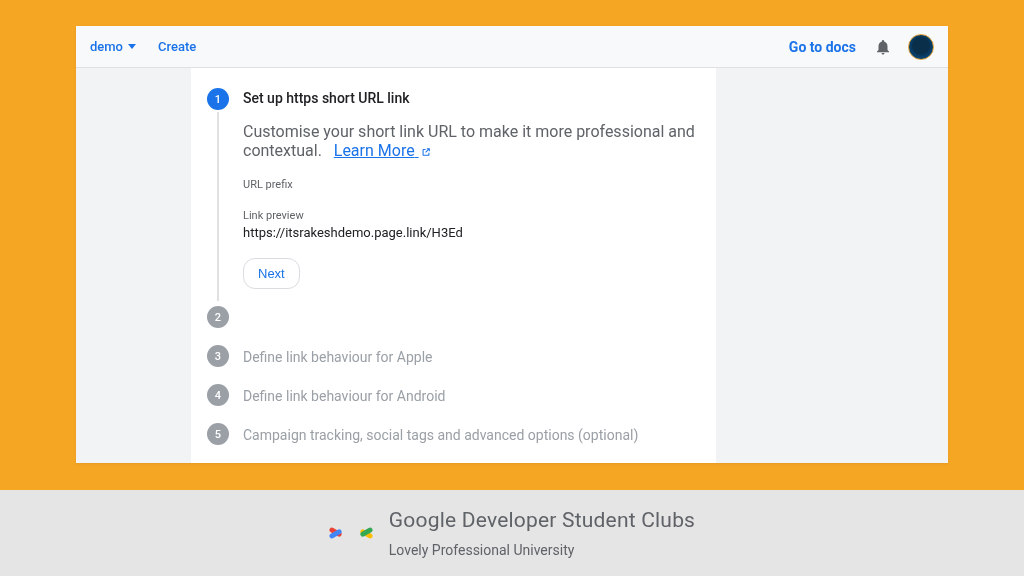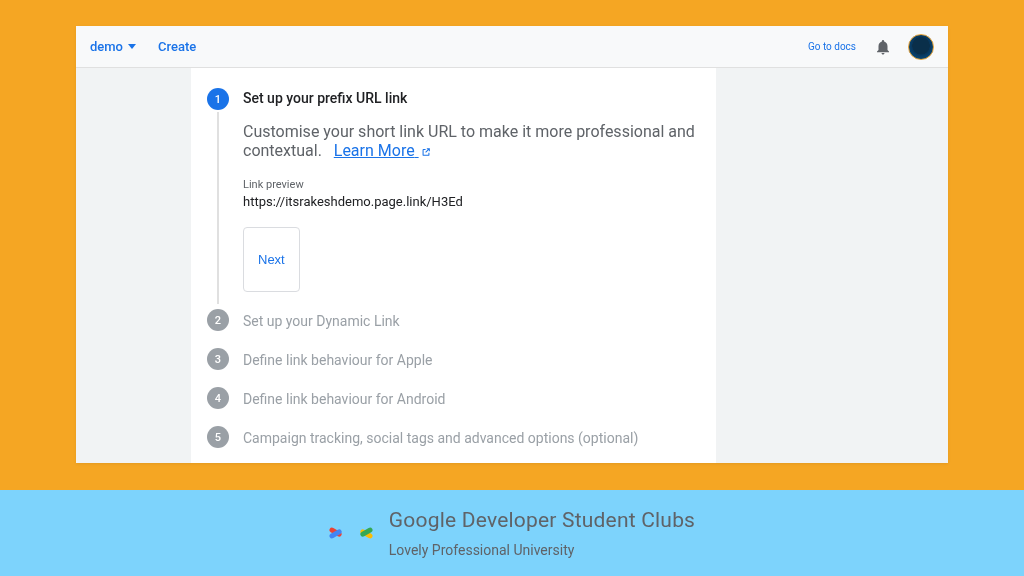--- a/index.html
+++ b/index.html
@@ -41,21 +41,21 @@
     font-weight: 500;
   }
   .arrow-down {
     width: 0; height: 0;
     border-left: 4px solid transparent;
     border-right: 4px solid transparent;
     border-top: 5px solid #1a73e8;
   }
   .create-link { color: #1a73e8; font-weight: 500; cursor: pointer; }
   .topbar-spacer { flex: 1; }
-  .docs-link { color: #1a73e8; font-weight: 400; margin-right: 18px; font-size: 10px; cursor: pointer; }
+  .docs-link { color: #1a73e8; font-weight: 700; margin-right: 18px; font-size: 14px; cursor: pointer; }
   .bell-icon { width: 18px; height: 18px; margin-right: 16px; cursor: pointer; }
   .avatar {
     width: 26px; height: 26px; border-radius: 50%;
     background: radial-gradient(circle at 50% 45%, #0a2f4a 0%, #0a2f4a 48%, #083559 49%, #0b5a94 100%);
     border: 1px solid #e5a135;
     cursor: pointer;
   }
 
   .body-area {
     flex: 1;
@@ -128,42 +128,42 @@
     padding: 8px 10px;
     font-size: 13px;
     color: #202124;
     outline: none;
   }
   .preview-label { font-size: 11px; color: #5f6368; margin-top: 18px; }
   .preview-value { font-size: 13px; color: #202124; margin-top: 3px; }
   .next-btn {
     display: inline-block;
     margin-top: 18px;
-    padding: 24px 14px;
+    padding: 7px 14px;
     border: 1px solid #dadce0;
-    border-radius: 4px;
+    border-radius: 12px;
     color: #1a73e8;
     font-size: 13px;
     font-weight: 500;
     background: #fff;
     cursor: pointer;
   }
   .vline {
     position: absolute;
     left: 10px;
     top: 24px;
     bottom: -12px;
     width: 2px;
     background: #e0e0e0;
   }
 
   
   .footer {
     height: 86px;
-    background: #7dd3fc;
+    background: #e5e5e5;
     display: flex;
     align-items: center;
     justify-content: center;
     gap: 16px;
   }
   .gdsc-logo { width: 44px; height: 30px; position: relative; }
   .footer-text { color: #5f6368; }
   .footer-title { font-size: 21px; letter-spacing: 0.2px; }
   .footer-sub { font-size: 14px; margin-top: 10px; }
 </style>
@@ -193,45 +193,45 @@
       <div class="left-gutter"></div>
 
       <div class="card">
 
         <div class="steps">
 
           <div class="step-row" style="position:relative;">
             <div class="vline"></div>
             <div class="step-badge active">1</div>
             <div style="flex:1;">
-              <div class="step-title">Set up your prefix URL link</div>
+              <div class="step-title">Set up https short URL link</div>
               <div class="step-content" style="margin-left:0;">
                 <div class="description">
                   <span>Customise your short link URL to make it more professional and contextual.</span>
                   <span>&nbsp;</span>
                   <span class="learn-more">
                     <span>Learn More</span>
                     <svg class="ext-icon" viewBox="0 0 24 24" fill="none" stroke="#1a73e8" stroke-width="2.5">
                         <path d="M14 4h6v6M20 4l-9 9M19 14v5a1 1 0 01-1 1H6a1 1 0 01-1-1V7a1 1 0 011-1h5"></path>
                       </svg>
                   </span>
                 </div>
 
+                <div class="field-label">URL prefix</div>
 
                 <div class="preview-label">Link preview</div>
                 <div class="preview-value">https://itsrakeshdemo.page.link/H3Ed</div>
 
                 <button class="next-btn">Next</button>
               </div>
             </div>
           </div>
 
           <div class="step-row inactive">
             <div class="step-badge">2</div>
-            <div class="step-title inactive">Set up your Dynamic Link</div>
           </div>
 
           <div class="step-row inactive">
             <div class="step-badge">3</div>
             <div class="step-title inactive">Define link behaviour for Apple</div>
           </div>
 
           <div class="step-row inactive">
             <div class="step-badge">4</div>
             <div class="step-title inactive">Define link behaviour for Android</div>

